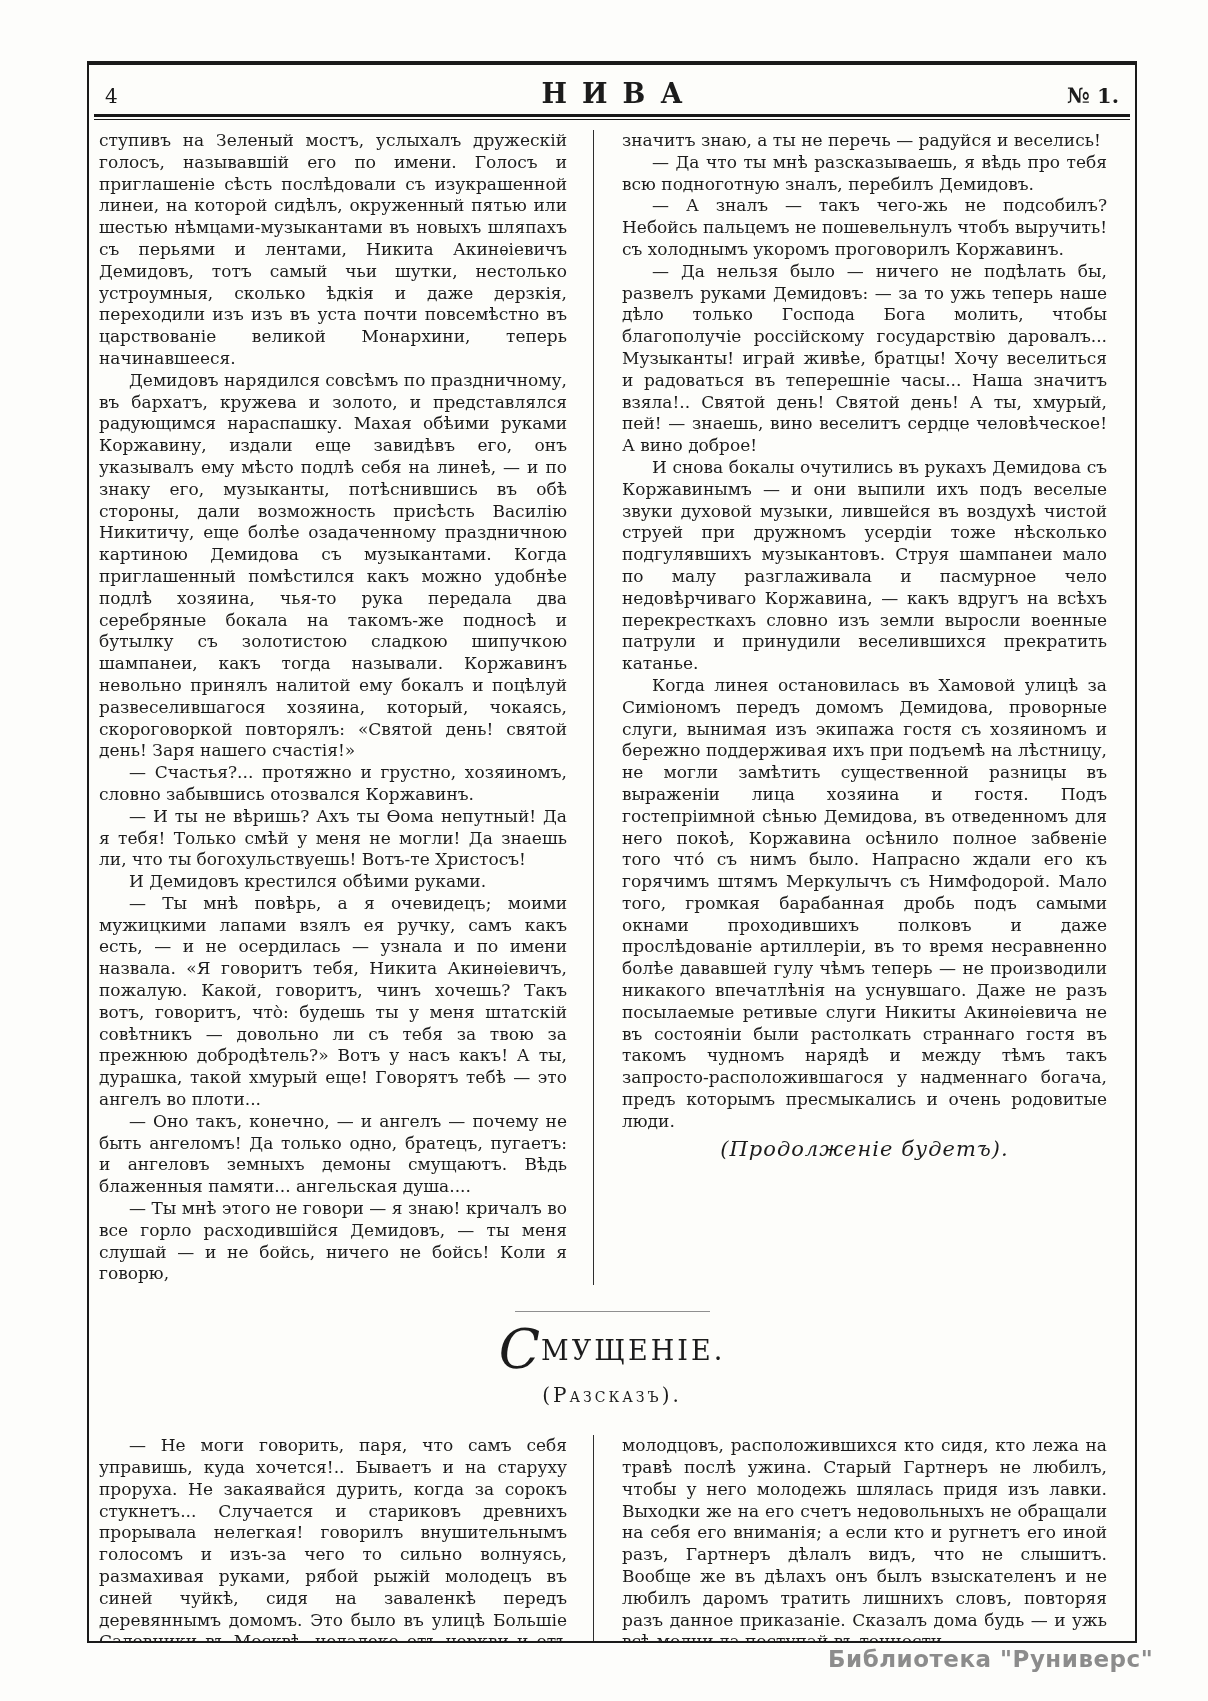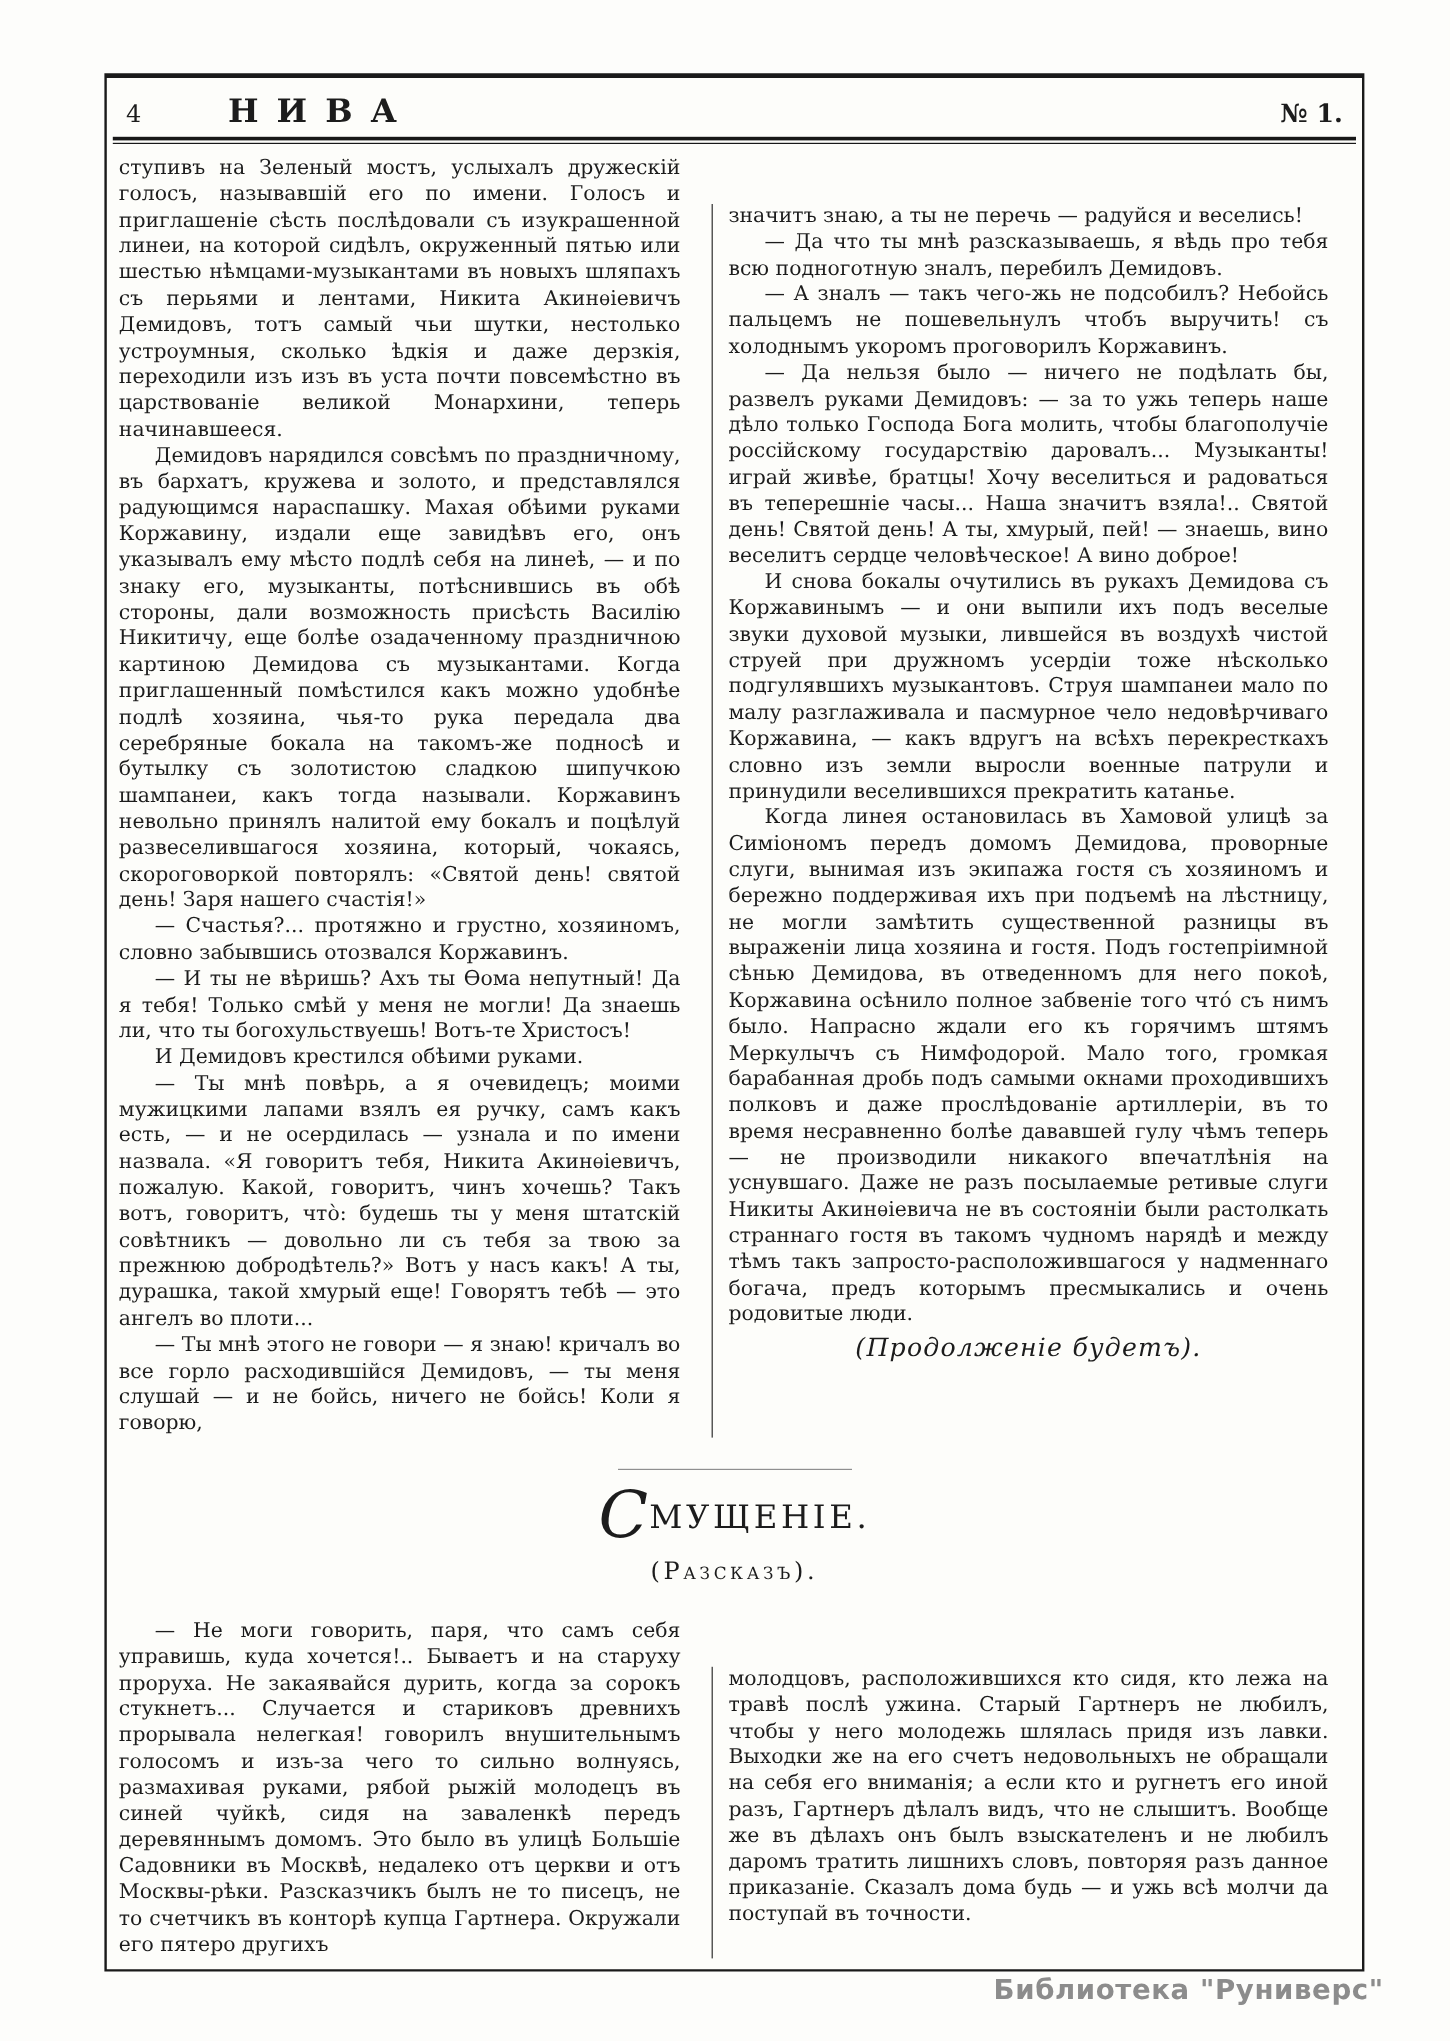--- a/index.html
+++ b/index.html
@@ -21,20 +21,21 @@
     overflow: hidden;
   }
   .header {
     display: flex;
     align-items: baseline;
     padding: 13px 16px 5px 16px;
   }
   .page-number { width: 70px; font-size: 20px; }
   .masthead {
     flex: 1;
+    text-align: center;
     font-size: 27px;
     font-weight: bold;
     letter-spacing: 15px;
     text-indent: 15px;
     white-space: nowrap;
   }
   .issue { width: 70px; text-align: right; font-size: 21px; font-weight: bold; white-space: nowrap; }
   .header-rule {
     margin: 0 5px;
     height: 2px;
@@ -45,21 +46,21 @@
     display: flex;
     align-items: stretch;
     padding: 10px 8px 0 10px;
   }
   .col {
     font-size: 17px;
     line-height: 21.8px;
     text-align: justify;
   }
   .col-left  { width: 468px; padding-right: 26px; }
-  .col-right { flex: 1; border-left: 1.5px solid #2e2e2e; padding-left: 13px; padding-right: 20px; margin-top: 40px; }
+  .col-right { flex: 1; border-left: 1.5px solid #2e2e2e; padding-left: 28px; padding-right: 20px; }
   .par { margin: 0; text-indent: 30px; }
   .continuation > .par:first-child { text-indent: 0; }
   .continuation-note {
     font-style: italic;
     text-align: center;
     margin-top: 6px;
     font-size: 21px;
     letter-spacing: 1px;
   }
   .section-divider {
@@ -113,20 +114,21 @@
   <div class="header-rule"></div>
 
   <div class="columns">
     <div class="col col-left continuation">
         <p class="par">ступивъ на Зеленый мостъ, услыхалъ дружескій голосъ, называвшій его по имени. Голосъ и приглашеніе сѣсть послѣдовали съ изукрашенной линеи, на которой сидѣлъ, окруженный пятью или шестью нѣмцами-музыкантами въ новыхъ шляпахъ съ перьями и лентами, Никита Акинѳіевичъ Демидовъ, тотъ самый чьи шутки, нестолько устроумныя, сколько ѣдкія и даже дерзкія, переходили изъ изъ въ уста почти повсемѣстно въ царствованіе великой Монархини, теперь начинавшееся.</p>
         <p class="par">Демидовъ нарядился совсѣмъ по праздничному, въ бархатъ, кружева и золото, и представлялся радующимся нараспашку. Махая обѣими руками Коржавину, издали еще завидѣвъ его, онъ указывалъ ему мѣсто подлѣ себя на линеѣ, — и по знаку его, музыканты, потѣснившись въ обѣ стороны, дали возможность присѣсть Василію Никитичу, еще болѣе озадаченному праздничною картиною Демидова съ музыкантами. Когда приглашенный помѣстился какъ можно удобнѣе подлѣ хозяина, чья-то рука передала два серебряные бокала на такомъ-же подносѣ и бутылку съ золотистою сладкою шипучкою шампанеи, какъ тогда называли. Коржавинъ невольно принялъ налитой ему бокалъ и поцѣлуй развеселившагося хозяина, который, чокаясь, скороговоркой повторялъ: «Святой день! святой день! Заря нашего счастія!»</p>
         <p class="par">— Счастья?... протяжно и грустно, хозяиномъ, словно забывшись отозвался Коржавинъ.</p>
         <p class="par">— И ты не вѣришь? Ахъ ты Ѳома непутный! Да я тебя! Только смѣй у меня не могли! Да знаешь ли, что ты богохульствуешь! Вотъ-те Христосъ!</p>
         <p class="par">И Демидовъ крестился обѣими руками.</p>
         <p class="par">— Ты мнѣ повѣрь, а я очевидецъ; моими мужицкими лапами взялъ ея ручку, самъ какъ есть, — и не осердилась — узнала и по имени назвала. «Я говоритъ тебя, Никита Акинѳіевичъ, пожалую. Какой, говоритъ, чинъ хочешь? Такъ вотъ, говоритъ, что̀: будешь ты у меня штатскій совѣтникъ — довольно ли съ тебя за твою за прежнюю добродѣтель?» Вотъ у насъ какъ! А ты, дурашка, такой хмурый еще! Говорятъ тебѣ — это ангелъ во плоти...</p>
+        <p class="par">— Оно такъ, конечно, — и ангелъ — почему не быть ангеломъ! Да только одно, братецъ, пугаетъ: и ангеловъ земныхъ демоны смущаютъ. Вѣдь блаженныя памяти... ангельская душа....</p>
         <p class="par">— Ты мнѣ этого не говори — я знаю! кричалъ во все горло расходившійся Демидовъ, — ты меня слушай — и не бойсь, ничего не бойсь! Коли я говорю,</p>
       </div>
     <div class="col col-right continuation">
       <div class="continuation">
           <p class="par">значитъ знаю, а ты не перечь — радуйся и веселись!</p>
           <p class="par">— Да что ты мнѣ разсказываешь, я вѣдь про тебя всю подноготную зналъ, перебилъ Демидовъ.</p>
           <p class="par">— А зналъ — такъ чего-жь не подсобилъ? Небойсь пальцемъ не пошевельнулъ чтобъ выручить! съ холоднымъ укоромъ проговорилъ Коржавинъ.</p>
           <p class="par">— Да нельзя было — ничего не подѣлать бы, развелъ руками Демидовъ: — за то ужь теперь наше дѣло только Господа Бога молить, чтобы благополучіе россійскому государствію даровалъ... Музыканты! играй живѣе, братцы! Хочу веселиться и радоваться въ теперешніе часы... Наша значитъ взяла!.. Святой день! Святой день! А ты, хмурый, пей! — знаешь, вино веселитъ сердце человѣческое! А вино доброе!</p>
           <p class="par">И снова бокалы очутились въ рукахъ Демидова съ Коржавинымъ — и они выпили ихъ подъ веселые звуки духовой музыки, лившейся въ воздухѣ чистой струей при дружномъ усердіи тоже нѣсколько подгулявшихъ музыкантовъ. Струя шампанеи мало по малу разглаживала и пасмурное чело недовѣрчиваго Коржавина, — какъ вдругъ на всѣхъ перекресткахъ словно изъ земли выросли военные патрули и принудили веселившихся прекратить катанье.</p>
           <p class="par">Когда линея остановилась въ Хамовой улицѣ за Симіономъ передъ домомъ Демидова, проворные слуги, вынимая изъ экипажа гостя съ хозяиномъ и бережно поддерживая ихъ при подъемѣ на лѣстницу, не могли замѣтить существенной разницы въ выраженіи лица хозяина и гостя. Подъ гостепріимной сѣнью Демидова, въ отведенномъ для него покоѣ, Коржавина осѣнило полное забвеніе того что́ съ нимъ было. Напрасно ждали его къ горячимъ штямъ Меркулычъ съ Нимфодорой. Мало того, громкая барабанная дробь подъ самыми окнами проходившихъ полковъ и даже прослѣдованіе артиллеріи, въ то время несравненно болѣе дававшей гулу чѣмъ теперь — не производили никакого впечатлѣнія на уснувшаго. Даже не разъ посылаемые ретивые слуги Никиты Акинѳіевича не въ состояніи были растолкать страннаго гостя въ такомъ чудномъ нарядѣ и между тѣмъ такъ запросто-расположившагося у надменнаго богача, предъ которымъ пресмыкались и очень родовитые люди.</p>

